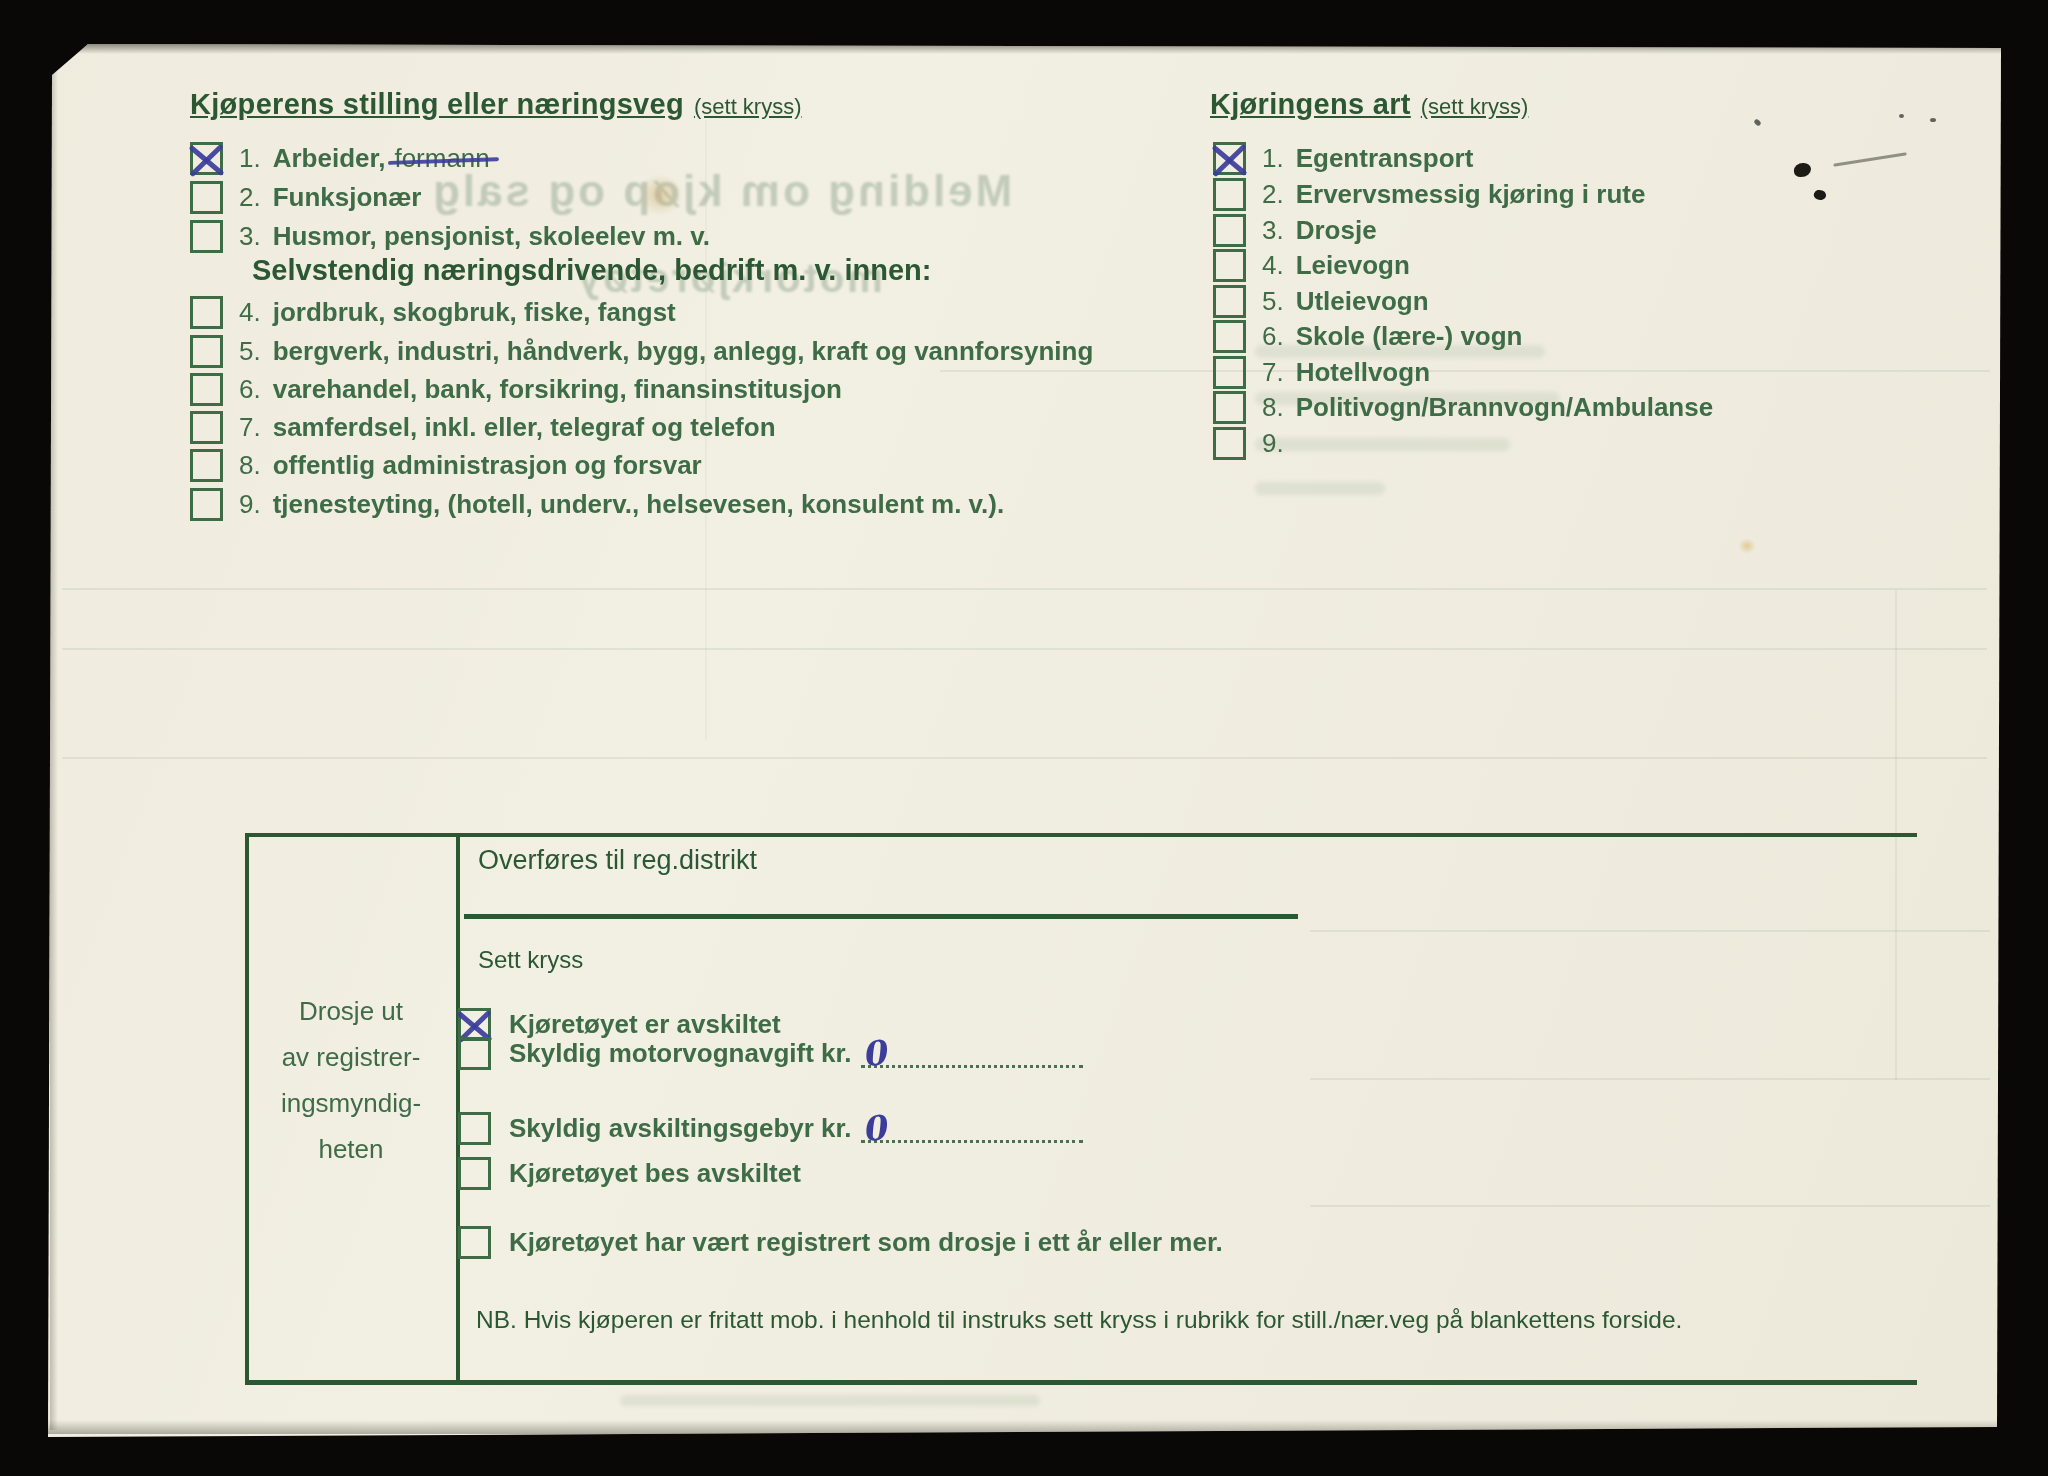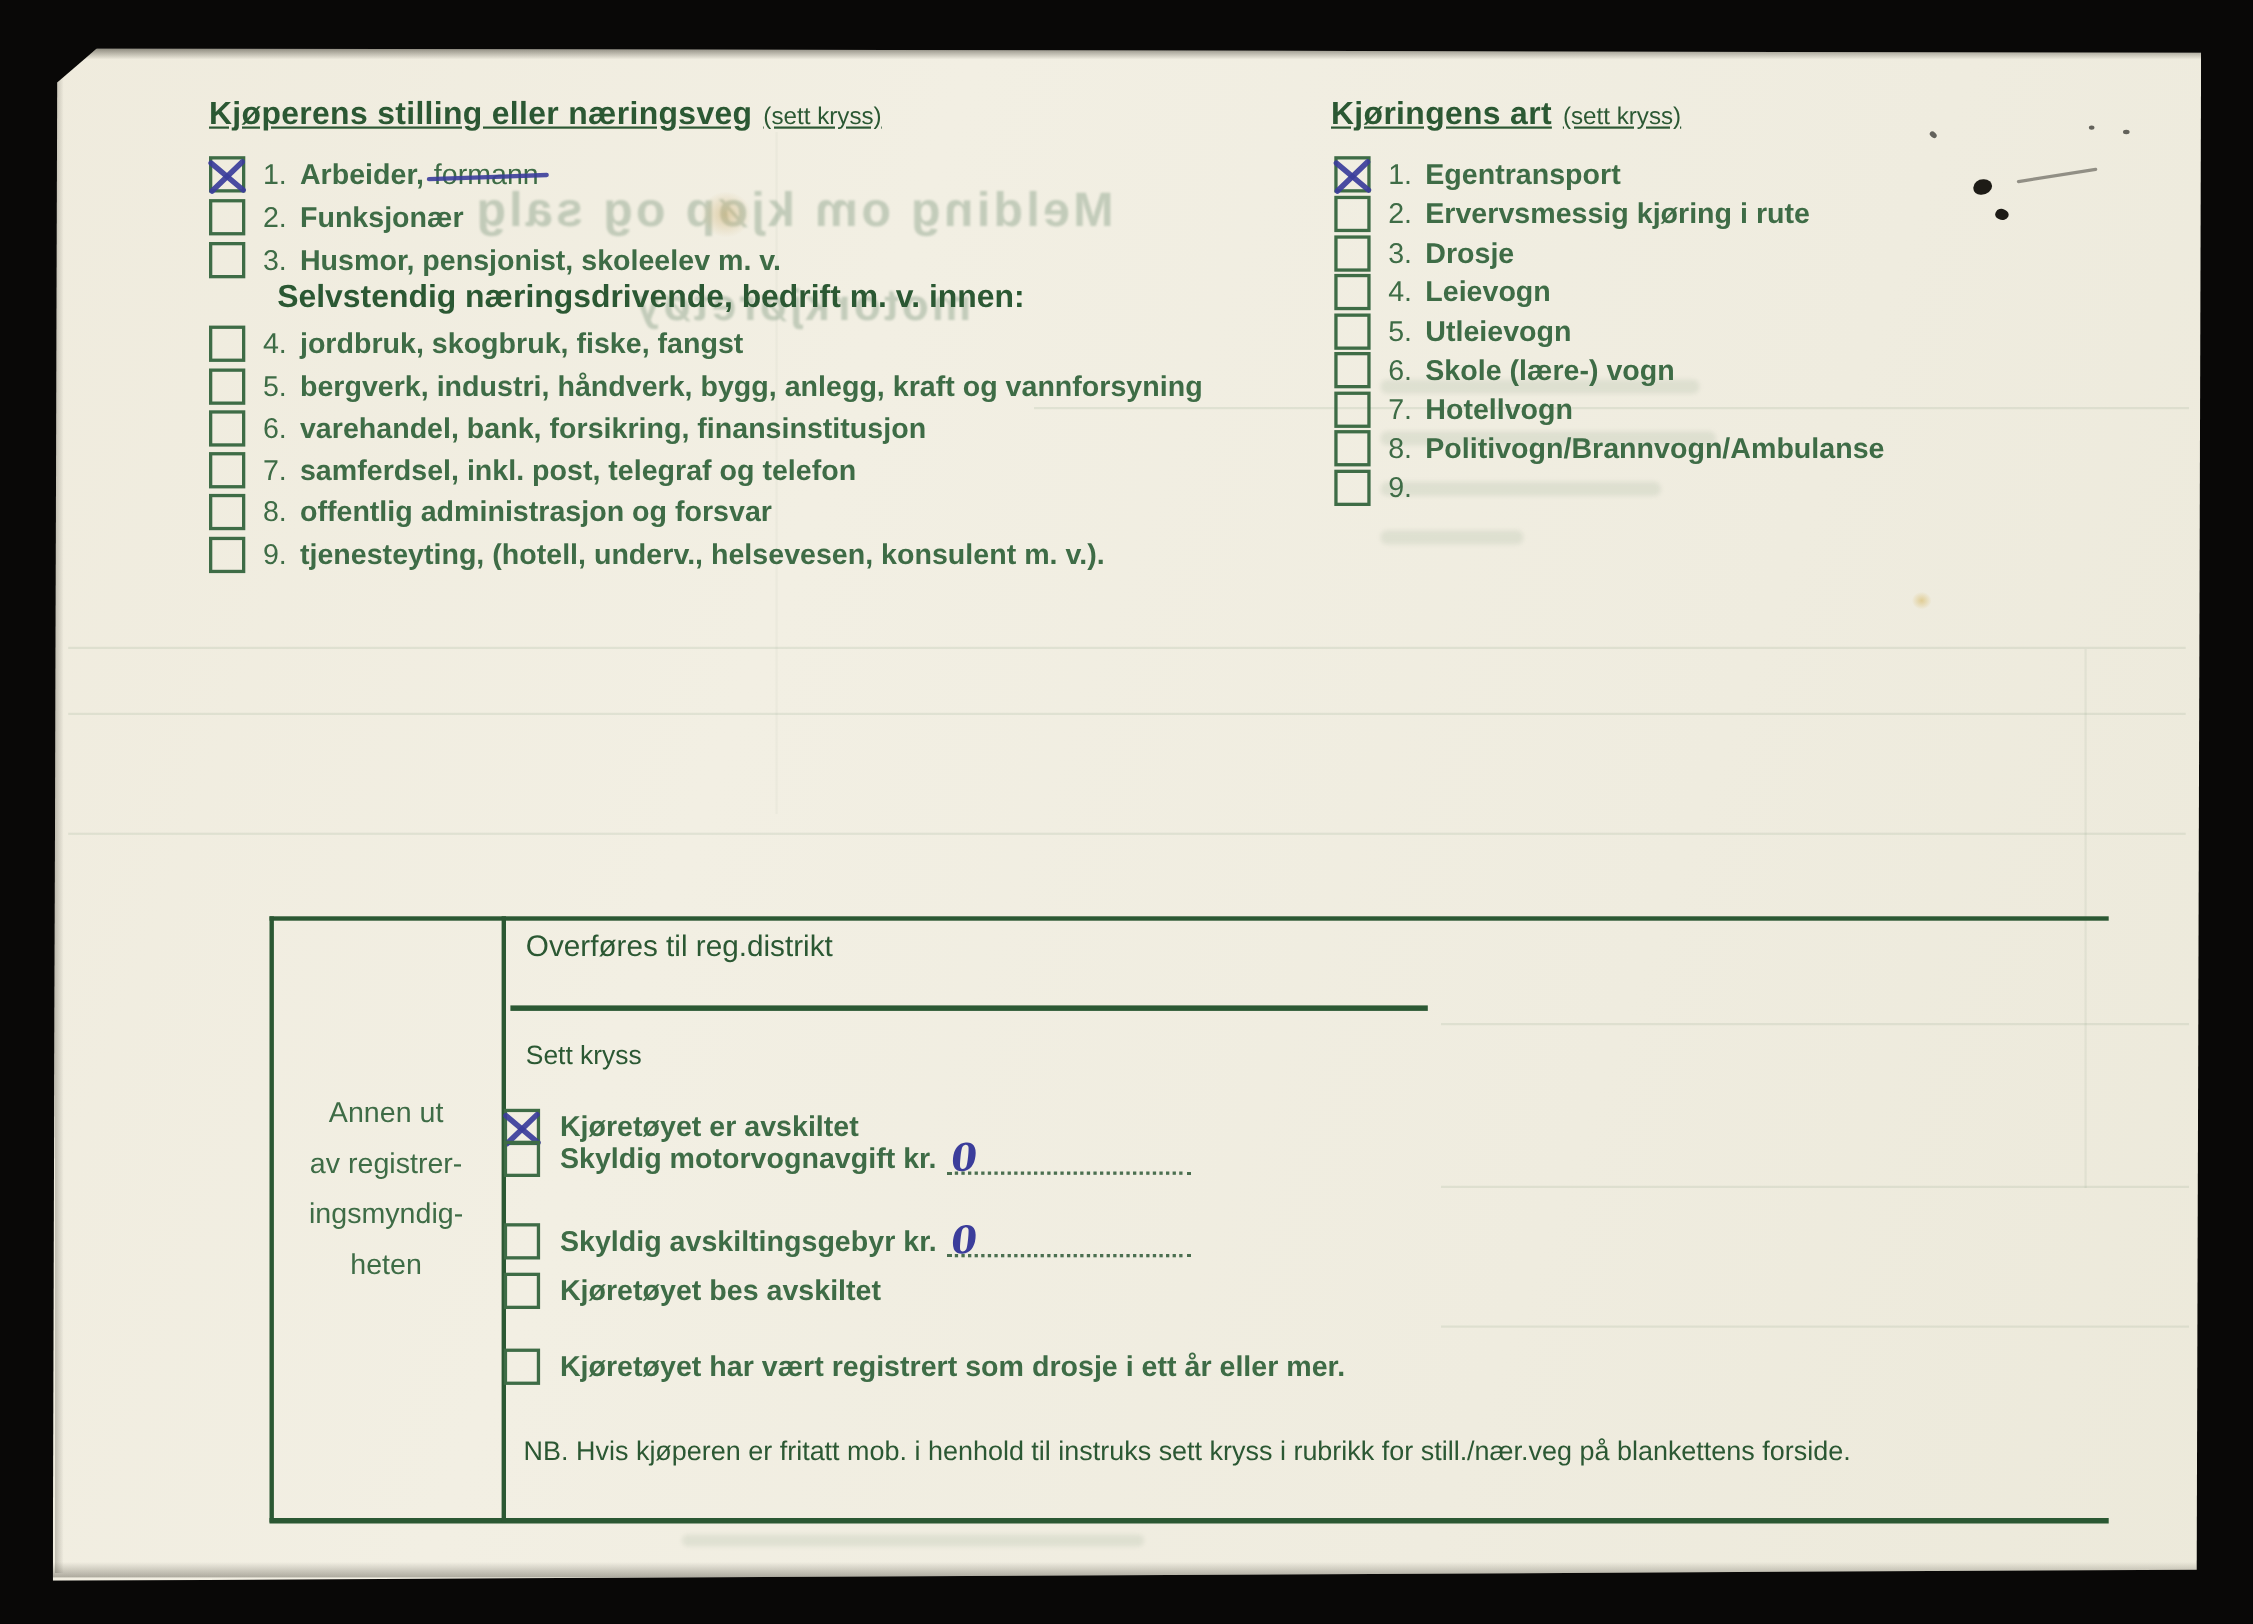--- a/index.html
+++ b/index.html
@@ -144,21 +144,21 @@
       <span class="lbl">bergverk, industri, håndverk, bygg, anlegg, kraft og vannforsyning</span>
     </div>
     <div class="row" style="left:190px;top:371px;">
       <span class="cb"></span>
       <span class="num">6.</span>
       <span class="lbl">varehandel, bank, forsikring, finansinstitusjon</span>
     </div>
     <div class="row" style="left:190px;top:409px;">
       <span class="cb"></span>
       <span class="num">7.</span>
-      <span class="lbl">samferdsel, inkl. post, telegraf og telefon</span>
+      <span class="lbl">samferdsel, inkl. eller, telegraf og telefon</span>
     </div>
     <div class="row" style="left:190px;top:447px;">
       <span class="cb"></span>
       <span class="num">8.</span>
       <span class="lbl">offentlig administrasjon og forsvar</span>
     </div>
     <div class="row" style="left:190px;top:486px;">
       <span class="cb"></span>
       <span class="num">9.</span>
       <span class="lbl">tjenesteyting, (hotell, underv., helsevesen, konsulent m. v.).</span>
@@ -215,21 +215,21 @@
       <span class="num">9.</span>
     </div>
 
 
     <div class="hline" style="left:245px;top:833px;width:1672px;height:4px;"></div>
     <div class="hline" style="left:245px;top:1380px;width:1672px;height:4.5px;"></div>
     <div class="vline" style="left:245px;top:833px;width:3.5px;height:551px;"></div>
     <div class="vline" style="left:456px;top:833px;width:3.5px;height:551px;"></div>
 
     <div class="sidebar">
-      <div>Annen ut</div>
+      <div>Drosje ut</div>
       <div>av registrer-</div>
       <div>ingsmyndig-</div>
       <div>heten</div>
     </div>
 
     <div class="transfer">Overføres til reg.distrikt</div>
     <div class="hline" style="left:464px;top:914px;width:834px;height:4.5px;"></div>
     <div class="settkryss">Sett kryss</div>
 
     <div class="row" style="left:458px;top:1006px;">

